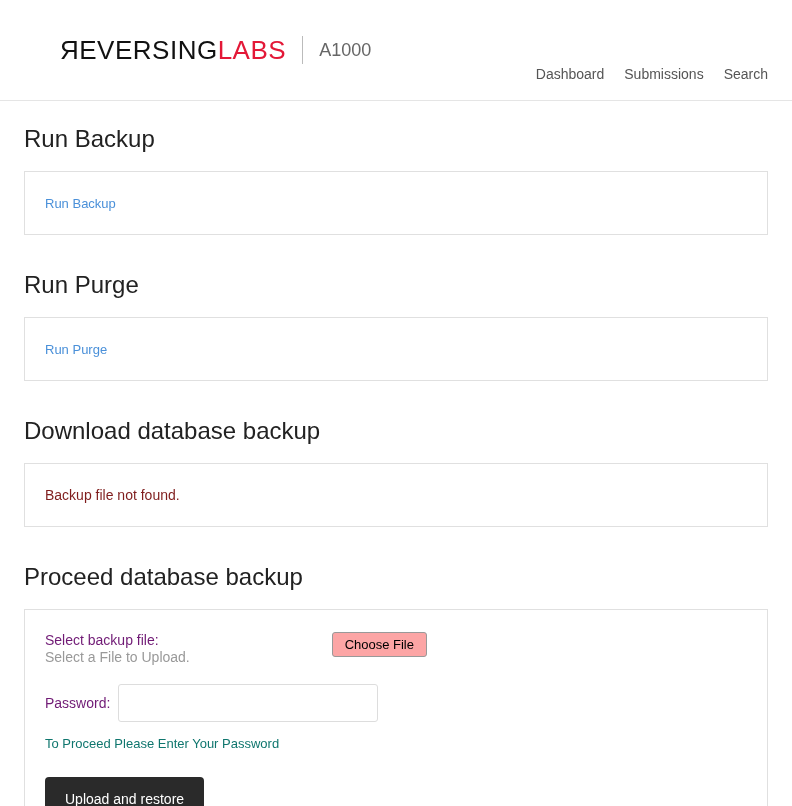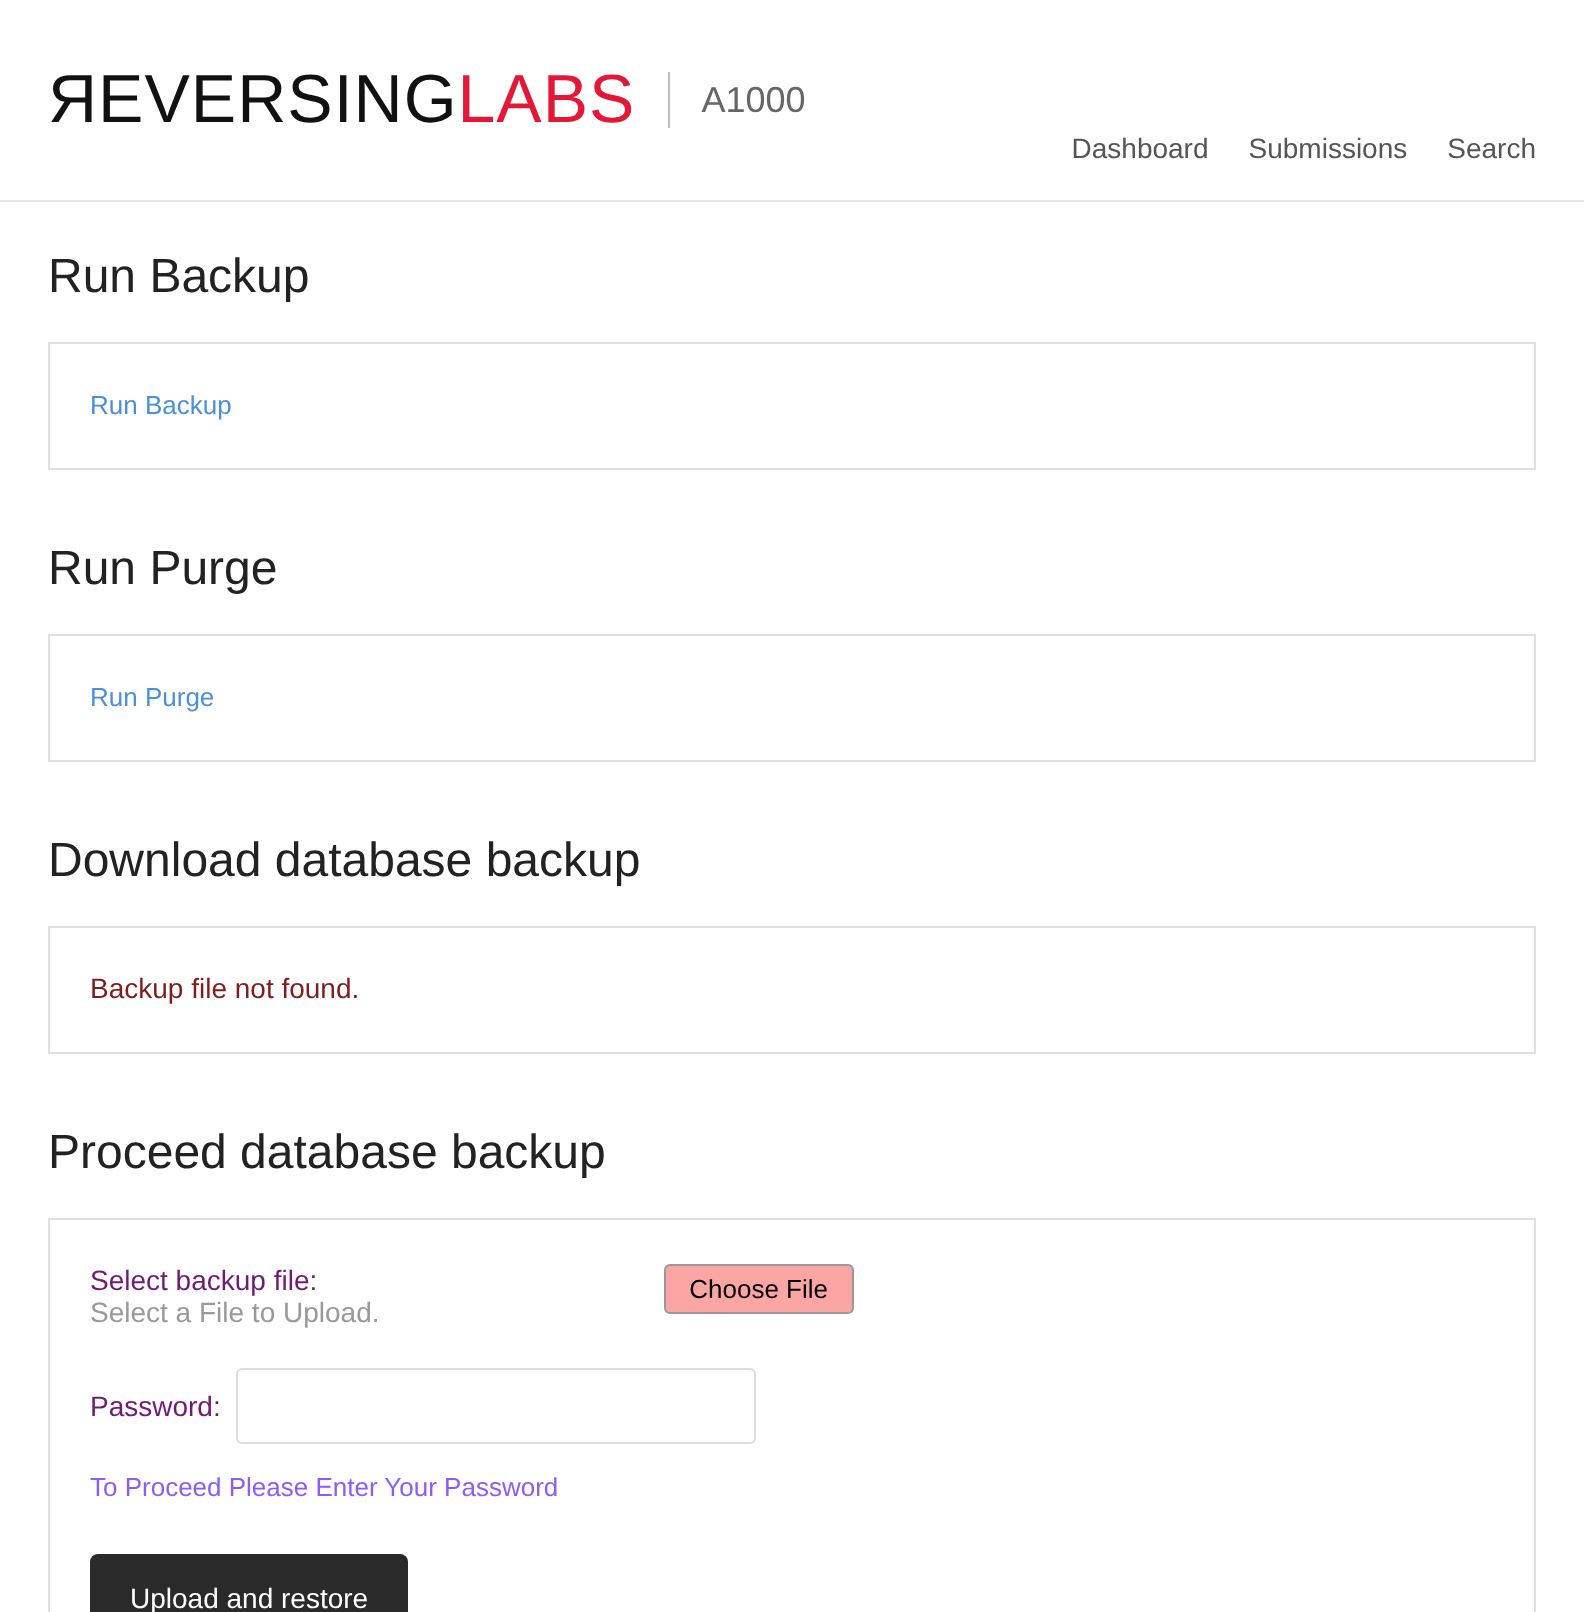--- a/index.html
+++ b/index.html
@@ -15,24 +15,25 @@
       justify-content: space-between;
       padding: 18px 24px 18px 24px;
       border-bottom: 1px solid #e5e5e5;
     }
     .header-left {
       display: flex;
       align-items: center;
       gap: 16px;
     }
     .logo {
-      font-size: 34px;
+      font-size: 26px;
       font-weight: 400;
       letter-spacing: 0.5px;
       font-family: Arial, sans-serif;
+      margin-left: 36px;
     }
     .logo-r { color: #111; font-weight: 500; }
     .logo-labs { color: #e31837; font-weight: 500; }
     .divider {
       width: 1px;
       height: 28px;
       background: #bbb;
     }
     .product {
       font-size: 18px;
@@ -121,21 +122,21 @@
     .password-input {
       width: 260px;
       height: 38px;
       border: 1px solid #ddd;
       border-radius: 3px;
       padding: 0 8px;
       font-size: 14px;
     }
     .helper {
       font-size: 13px;
-      color: #8b5cf6;
+      color: #0f766e;
       margin-bottom: 26px;
     }
     .upload-btn {
       background: #2a2a2a;
       color: #fff;
       border: none;
       border-radius: 4px;
       padding: 14px 20px;
       font-size: 14px;
       cursor: pointer;

